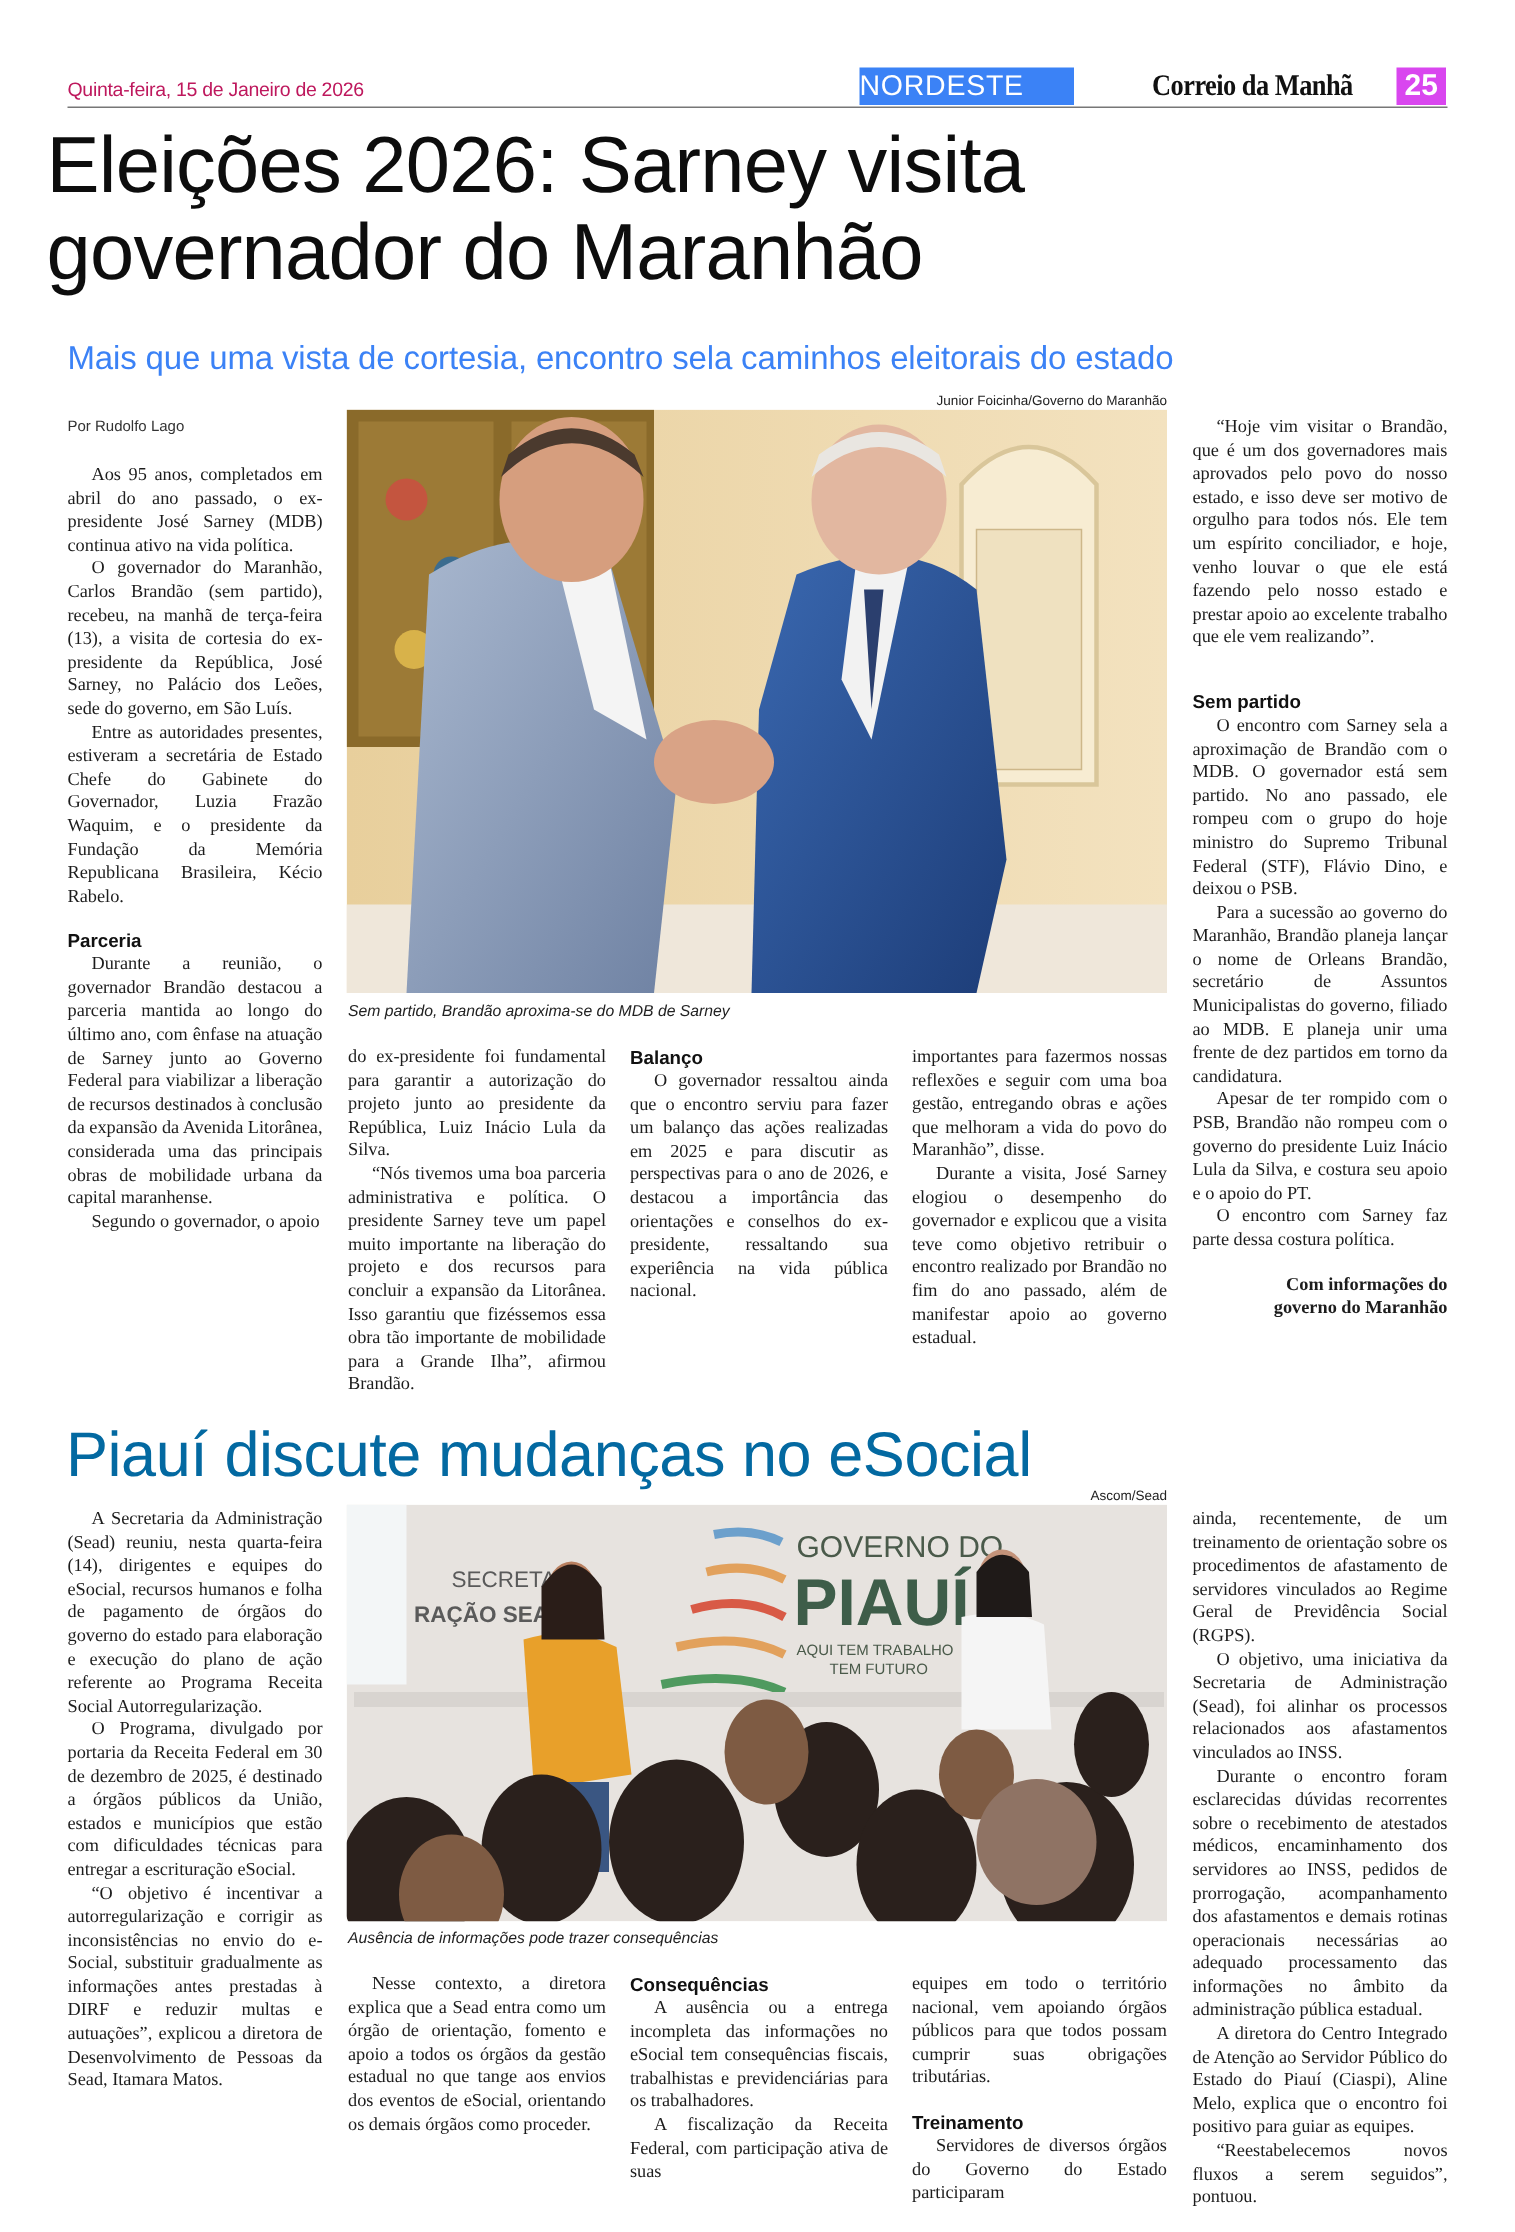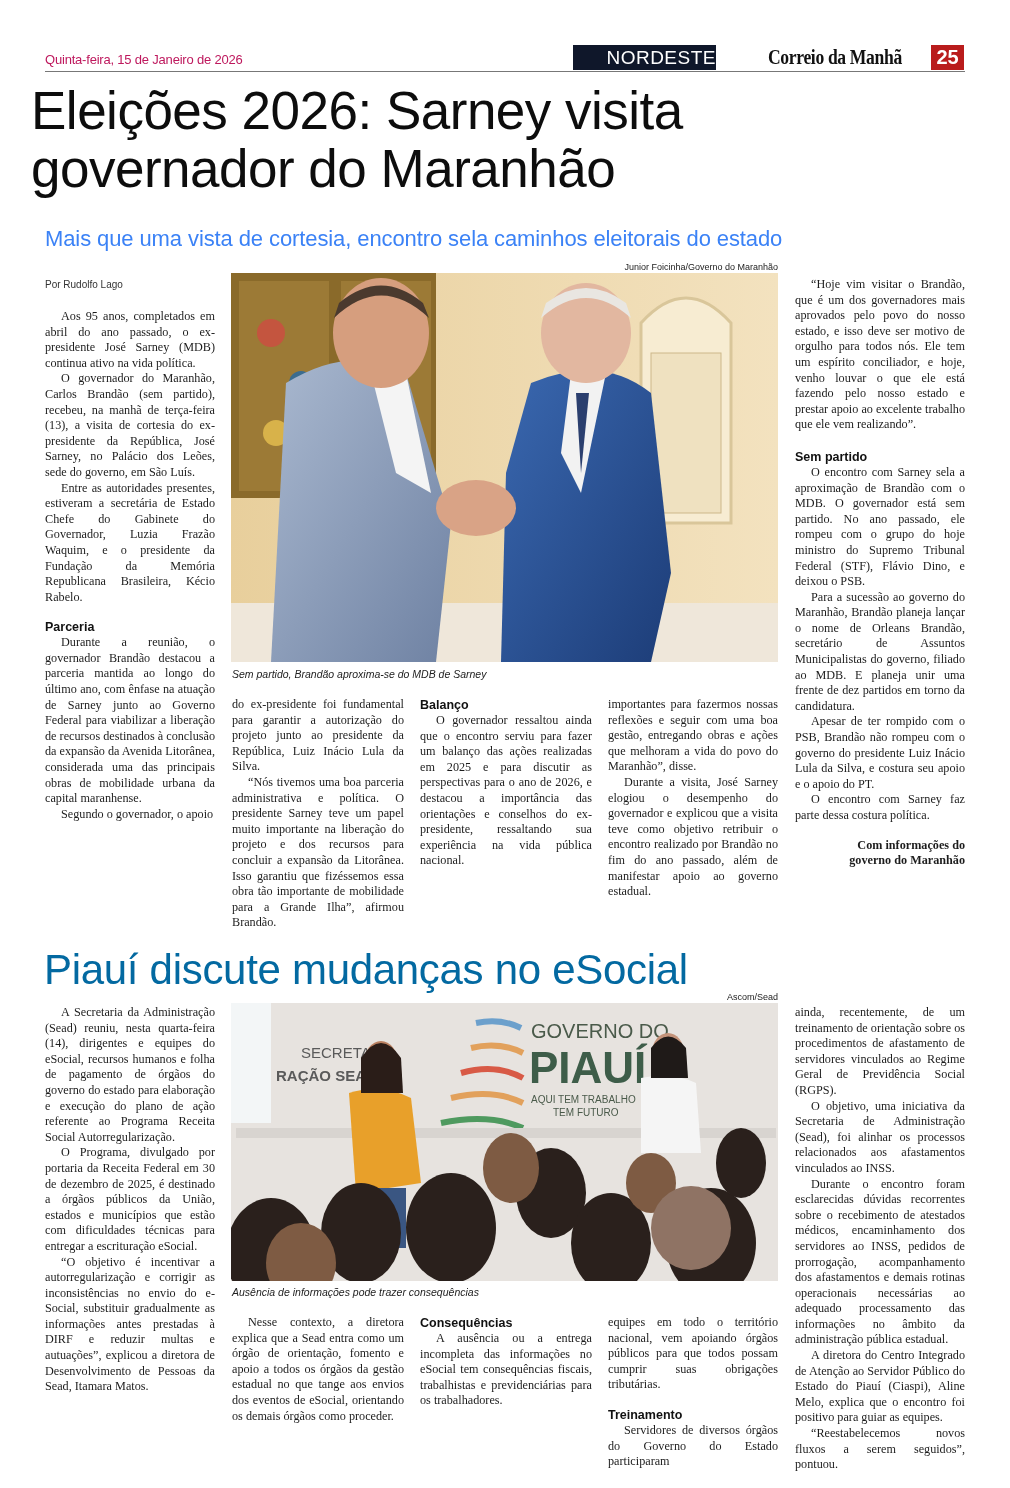--- a/index.html
+++ b/index.html
@@ -4,23 +4,23 @@
 <style>
   * { box-sizing: border-box; margin: 0; padding: 0; }
   html, body { width: 1010px; height: 1488px; background: #ffffff; overflow: hidden; }
   body { position: relative; font-family: "Liberation Serif", serif; color: #1a1a1a; }
 
   .abs { position: absolute; }
 
   
   .hdr-date { left: 45px; top: 52px; font-family: Liberation Sans, sans-serif; font-size: 13px; color: #be185d; letter-spacing: -0.2px; }
   .hdr-rule { left: 45px; top: 71px; width: 920px; height: 1px; background: #777; }
-  .hdr-section { left: 573px; top: 45px; width: 143px; height: 25px; background: #0f172a; color: #fff; font-family: "Liberation Sans", sans-serif; font-size: 19px; letter-spacing: 0.5px; text-align: right; line-height: 25px; }
+  .hdr-section { left: 573px; top: 45px; width: 143px; height: 25px; background: #3b82f6; color: #fff; font-family: "Liberation Sans", sans-serif; font-size: 19px; letter-spacing: 0.5px; text-align: left; line-height: 25px; }
   .hdr-brand { left: 768px; top: 46px; font-family: "Liberation Serif", serif; font-weight: bold; font-size: 20px; color: #111; letter-spacing: -0.4px; transform: scaleX(0.88); transform-origin: left center; }
-  .hdr-page { left: 931px; top: 45px; width: 33px; height: 25px; background: #b91c1c; color: #fff; font-family: "Liberation Sans", sans-serif; font-weight: bold; font-size: 20px; text-align: center; line-height: 25px; }
+  .hdr-page { left: 931px; top: 45px; width: 33px; height: 25px; background: #d946ef; color: #fff; font-family: "Liberation Sans", sans-serif; font-weight: bold; font-size: 20px; text-align: center; line-height: 25px; }
 
   
   .headline { left: 31px; top: 82px; font-family: "Liberation Sans", sans-serif; font-size: 53px; line-height: 58px; color: #0d0d0d; letter-spacing: -0.5px; font-weight: 500; }
   .subhead { left: 45px; top: 226px; font-family: "Liberation Sans", sans-serif; font-size: 22px; color: #3b82f6; letter-spacing: -0.1px; }
   .byline { left: 45px; top: 279px; font-family: "Liberation Sans", sans-serif; font-size: 10px; color: #333; }
 
   .credit { font-family: "Liberation Sans", sans-serif; font-size: 9px; color: #222; }
   .caption { font-family: "Liberation Sans", sans-serif; font-style: italic; font-size: 10.5px; color: #222; }
 
   
@@ -117,21 +117,21 @@
   <p>O governador ressaltou ainda que o encontro serviu para fazer um balanço das ações realizadas em 2025 e para discutir as perspectivas para o ano de 2026, e destacou a importância das orientações e conselhos do ex-presidente, ressaltando sua experiência na vida pública nacional.</p>
 </div>
 
 <div class="col" style="left:608px; top:697px; width:170px;">
   <p style="text-indent:0;">importantes para fazermos nossas reflexões e seguir com uma boa gestão, entregando obras e ações que melhoram a vida do povo do Maranhão”, disse.</p>
   <p>Durante a visita, José Sarney elogiou o desempenho do governador e explicou que a visita teve como objetivo retribuir o encontro realizado por Brandão no fim do ano passado, além de manifestar apoio ao governo estadual.</p>
 </div>
 
 <div class="col" style="left:795px; top:277px; width:170px;">
   <p>“Hoje vim visitar o Brandão, que é um dos governadores mais aprovados pelo povo do nosso estado, e isso deve ser motivo de orgulho para todos nós. Ele tem um espírito conciliador, e hoje, venho louvar o que ele está fazendo pelo nosso estado e prestar apoio ao excelente trabalho que ele vem realizando”.</p>
-  <h3 style="margin-top:16px;">Sem partido</h3>
+  <h3 style="margin-top:27px;">Sem partido</h3>
   <p>O encontro com Sarney sela a aproximação de Brandão com o MDB. O governador está sem partido. No ano passado, ele rompeu com o grupo do hoje ministro do Supremo Tribunal Federal (STF), Flávio Dino, e deixou o PSB.</p>
   <p>Para a sucessão ao governo do Maranhão, Brandão planeja lançar o nome de Orleans Brandão, secretário de Assuntos Municipalistas do governo, filiado ao MDB. E planeja unir uma frente de dez partidos em torno da candidatura.</p>
   <p>Apesar de ter rompido com o PSB, Brandão não rompeu com o governo do presidente Luiz Inácio Lula da Silva, e costura seu apoio e o apoio do PT.</p>
   <p>O encontro com Sarney faz parte dessa costura política.</p>
   <p class="signoff">
     <span>Com informações do</span><br>
     <span>governo do Maranhão</span>
   </p>
 </div>
 
@@ -189,20 +189,21 @@
   <p>“O objetivo é incentivar a autorregularização e corrigir as inconsistências no envio do e-Social, substituir gradualmente as informações antes prestadas à DIRF e reduzir multas e autuações”, explicou a diretora de Desenvolvimento de Pessoas da Sead, Itamara Matos.</p>
 </div>
 
 <div class="col" style="left:232px; top:1315px; width:172px;">
   <p>Nesse contexto, a diretora explica que a Sead entra como um órgão de orientação, fomento e apoio a todos os órgãos da gestão estadual no que tange aos envios dos eventos de eSocial, orientando os demais órgãos como proceder.</p>
 </div>
 
 <div class="col" style="left:420px; top:1315px; width:172px;">
   <h3>Consequências</h3>
   <p>A ausência ou a entrega incompleta das informações no eSocial tem consequências fiscais, trabalhistas e previdenciárias para os trabalhadores.</p>
+  <p>A fiscalização da Receita Federal, com participação ativa de suas</p>
 </div>
 
 <div class="col" style="left:608px; top:1315px; width:170px;">
   <p style="text-indent:0;">equipes em todo o território nacional, vem apoiando órgãos públicos para que todos possam cumprir suas obrigações tributárias.</p>
   <h3 style="margin-top:14px;">Treinamento</h3>
   <p>Servidores de diversos órgãos do Governo do Estado participaram</p>
 </div>
 
 <div class="col" style="left:795px; top:1005px; width:170px;">
   <p style="text-indent:0;">ainda, recentemente, de um treinamento de orientação sobre os procedimentos de afastamento de servidores vinculados ao Regime Geral de Previdência Social (RGPS).</p>

